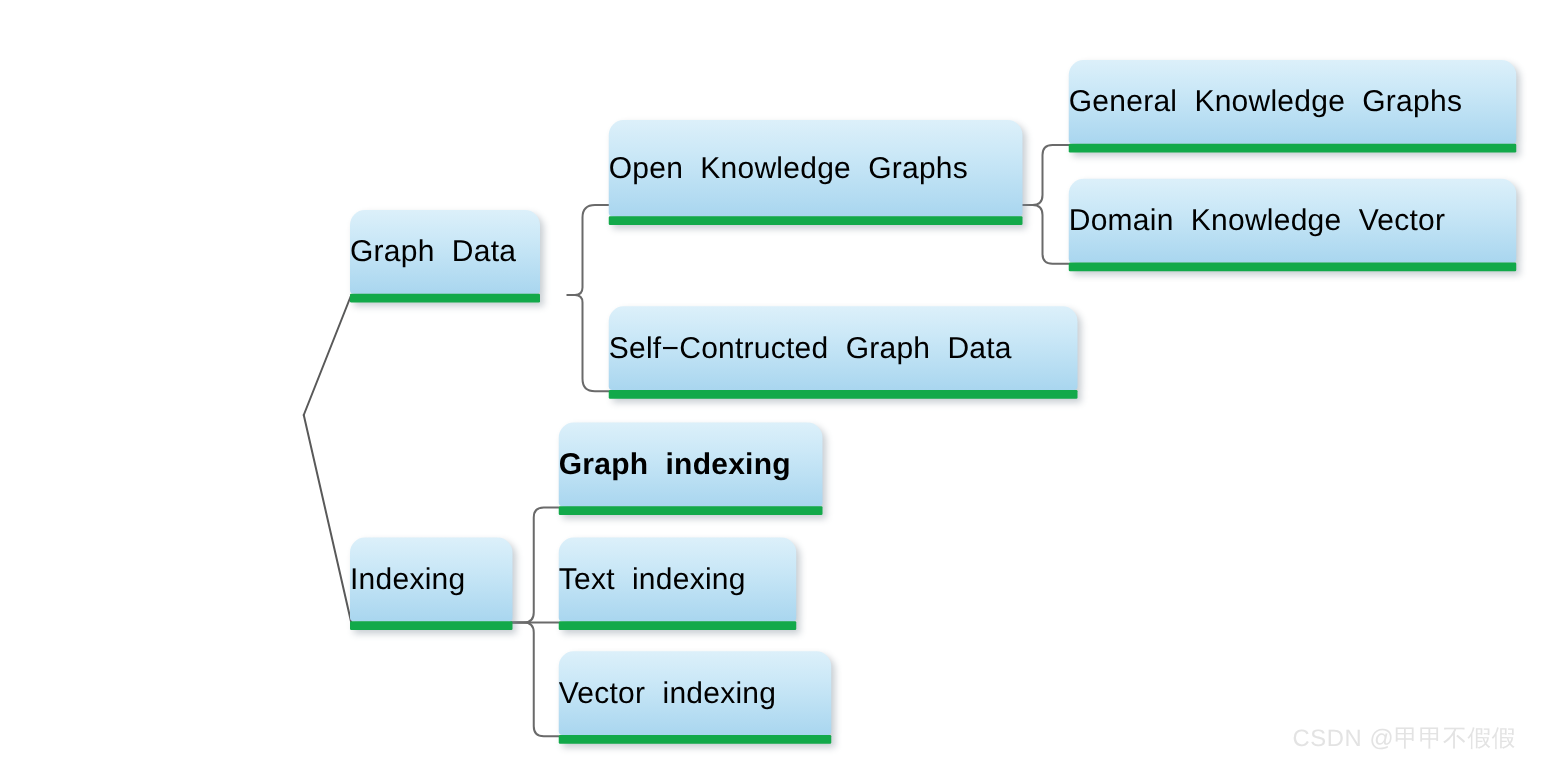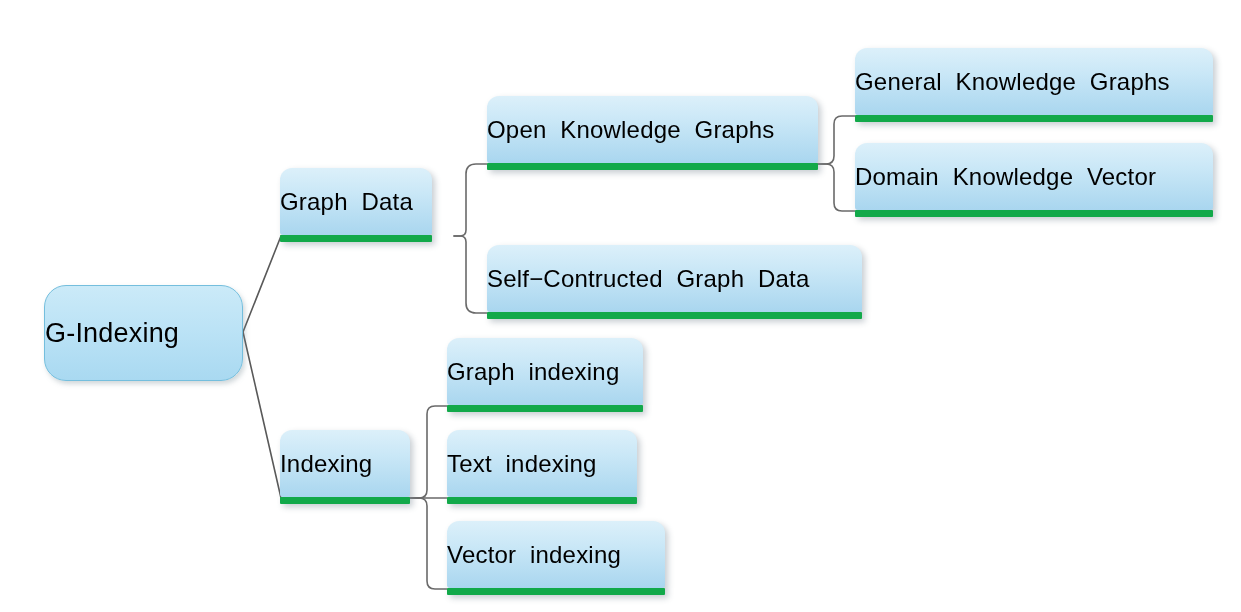--- a/index.html
+++ b/index.html
@@ -100,58 +100,54 @@
         <path d="M 454 236 L 460 236 Q 466 236 466 230 L 466 174 Q 466 164 476 164 L 487 164"></path>
         <path d="M 454 236 L 460 236 Q 466 236 466 242 L 466 303 Q 466 313 476 313 L 487 313"></path>
         <path d="M 818 164 L 826 164 Q 834 164 834 156 L 834 124 Q 834 116 842 116 L 855 116"></path>
         <path d="M 818 164 L 826 164 Q 834 164 834 172 L 834 203 Q 834 211 842 211 L 855 211"></path>
         <path d="M 409 498 L 419 498 Q 427 498 427 490 L 427 414 Q 427 406 435 406 L 447 406"></path>
         <path d="M 409 498 L 447 498"></path>
         <path d="M 409 498 L 419 498 Q 427 498 427 506 L 427 581 Q 427 589 435 589 L 447 589"></path>
       </g>
   </svg>
 
-  <div class="node root" id="node-root" style="left: 44px; top: 285px; width: 199px; height: 96px;">
-    <div class="node-body">
-      <span>G-Indexing</span>
-    </div>
-  </div>
 
   <div id="node-host">
       <div class="node box" id="node-graph-data" style="left: 280px; top: 168px; width: 152px; height: 74px;">
         <div class="node-body"><span>Graph  Data</span></div>
         <div class="node-bar" style="background: rgb(18, 169, 74);"></div>
       </div>
-      <div class="node box" id="node-open-knowledge-graphs" style="left: 487px; top: 96px; width: 331px; height: 74px;">
+      <div class="node box" id="node-open-knowledge-graphs" style="left: 487px; top: 96px; width: 331px; height: 84px;">
         <div class="node-body"><span>Open  Knowledge  Graphs</span></div>
         <div class="node-bar" style="background: rgb(18, 169, 74);"></div>
       </div>
       <div class="node box" id="node-self-contructed-graph-data" style="left: 487px; top: 245px; width: 375px; height: 74px;">
         <div class="node-body"><span>Self−Contructed  Graph  Data</span></div>
         <div class="node-bar" style="background: rgb(18, 169, 74);"></div>
       </div>
       <div class="node box" id="node-general-knowledge-graphs" style="left: 855px; top: 48px; width: 358px; height: 74px;">
         <div class="node-body"><span>General  Knowledge  Graphs</span></div>
         <div class="node-bar" style="background: rgb(18, 169, 74);"></div>
       </div>
       <div class="node box" id="node-domain-knowledge-graphs" style="left: 855px; top: 143px; width: 358px; height: 74px;">
         <div class="node-body"><span>Domain  Knowledge  Vector</span></div>
         <div class="node-bar" style="background: rgb(18, 169, 74);"></div>
       </div>
       <div class="node box" id="node-indexing" style="left: 280px; top: 430px; width: 130px; height: 74px;">
         <div class="node-body"><span>Indexing</span></div>
         <div class="node-bar" style="background: rgb(18, 169, 74);"></div>
       </div>
-      <div class="node box" id="node-graph-indexing" style="left: 447px; top: 338px; width: 196px; height: 74px;">
+      <div class="node box" id="node-graph-indexing" style="left: 447px; top: 338px; width: 211px; height: 74px; font-weight: bold;">
         <div class="node-body"><span>Graph  indexing</span></div>
         <div class="node-bar" style="background: rgb(18, 169, 74);"></div>
       </div>
       <div class="node box" id="node-text-indexing" style="left: 447px; top: 430px; width: 190px; height: 74px;">
         <div class="node-body"><span>Text  indexing</span></div>
         <div class="node-bar" style="background: rgb(18, 169, 74);"></div>
       </div>
       <div class="node box" id="node-vector-indexing" style="left: 447px; top: 521px; width: 218px; height: 74px;">
         <div class="node-body"><span>Vector  indexing</span></div>
         <div class="node-bar" style="background: rgb(18, 169, 74);"></div>
       </div>
     </div>
 
+  <div id="watermark" style="left: 1034px; top: 578px;">CSDN @甲甲不假假</div>
 </div>
 
 </body></html>

